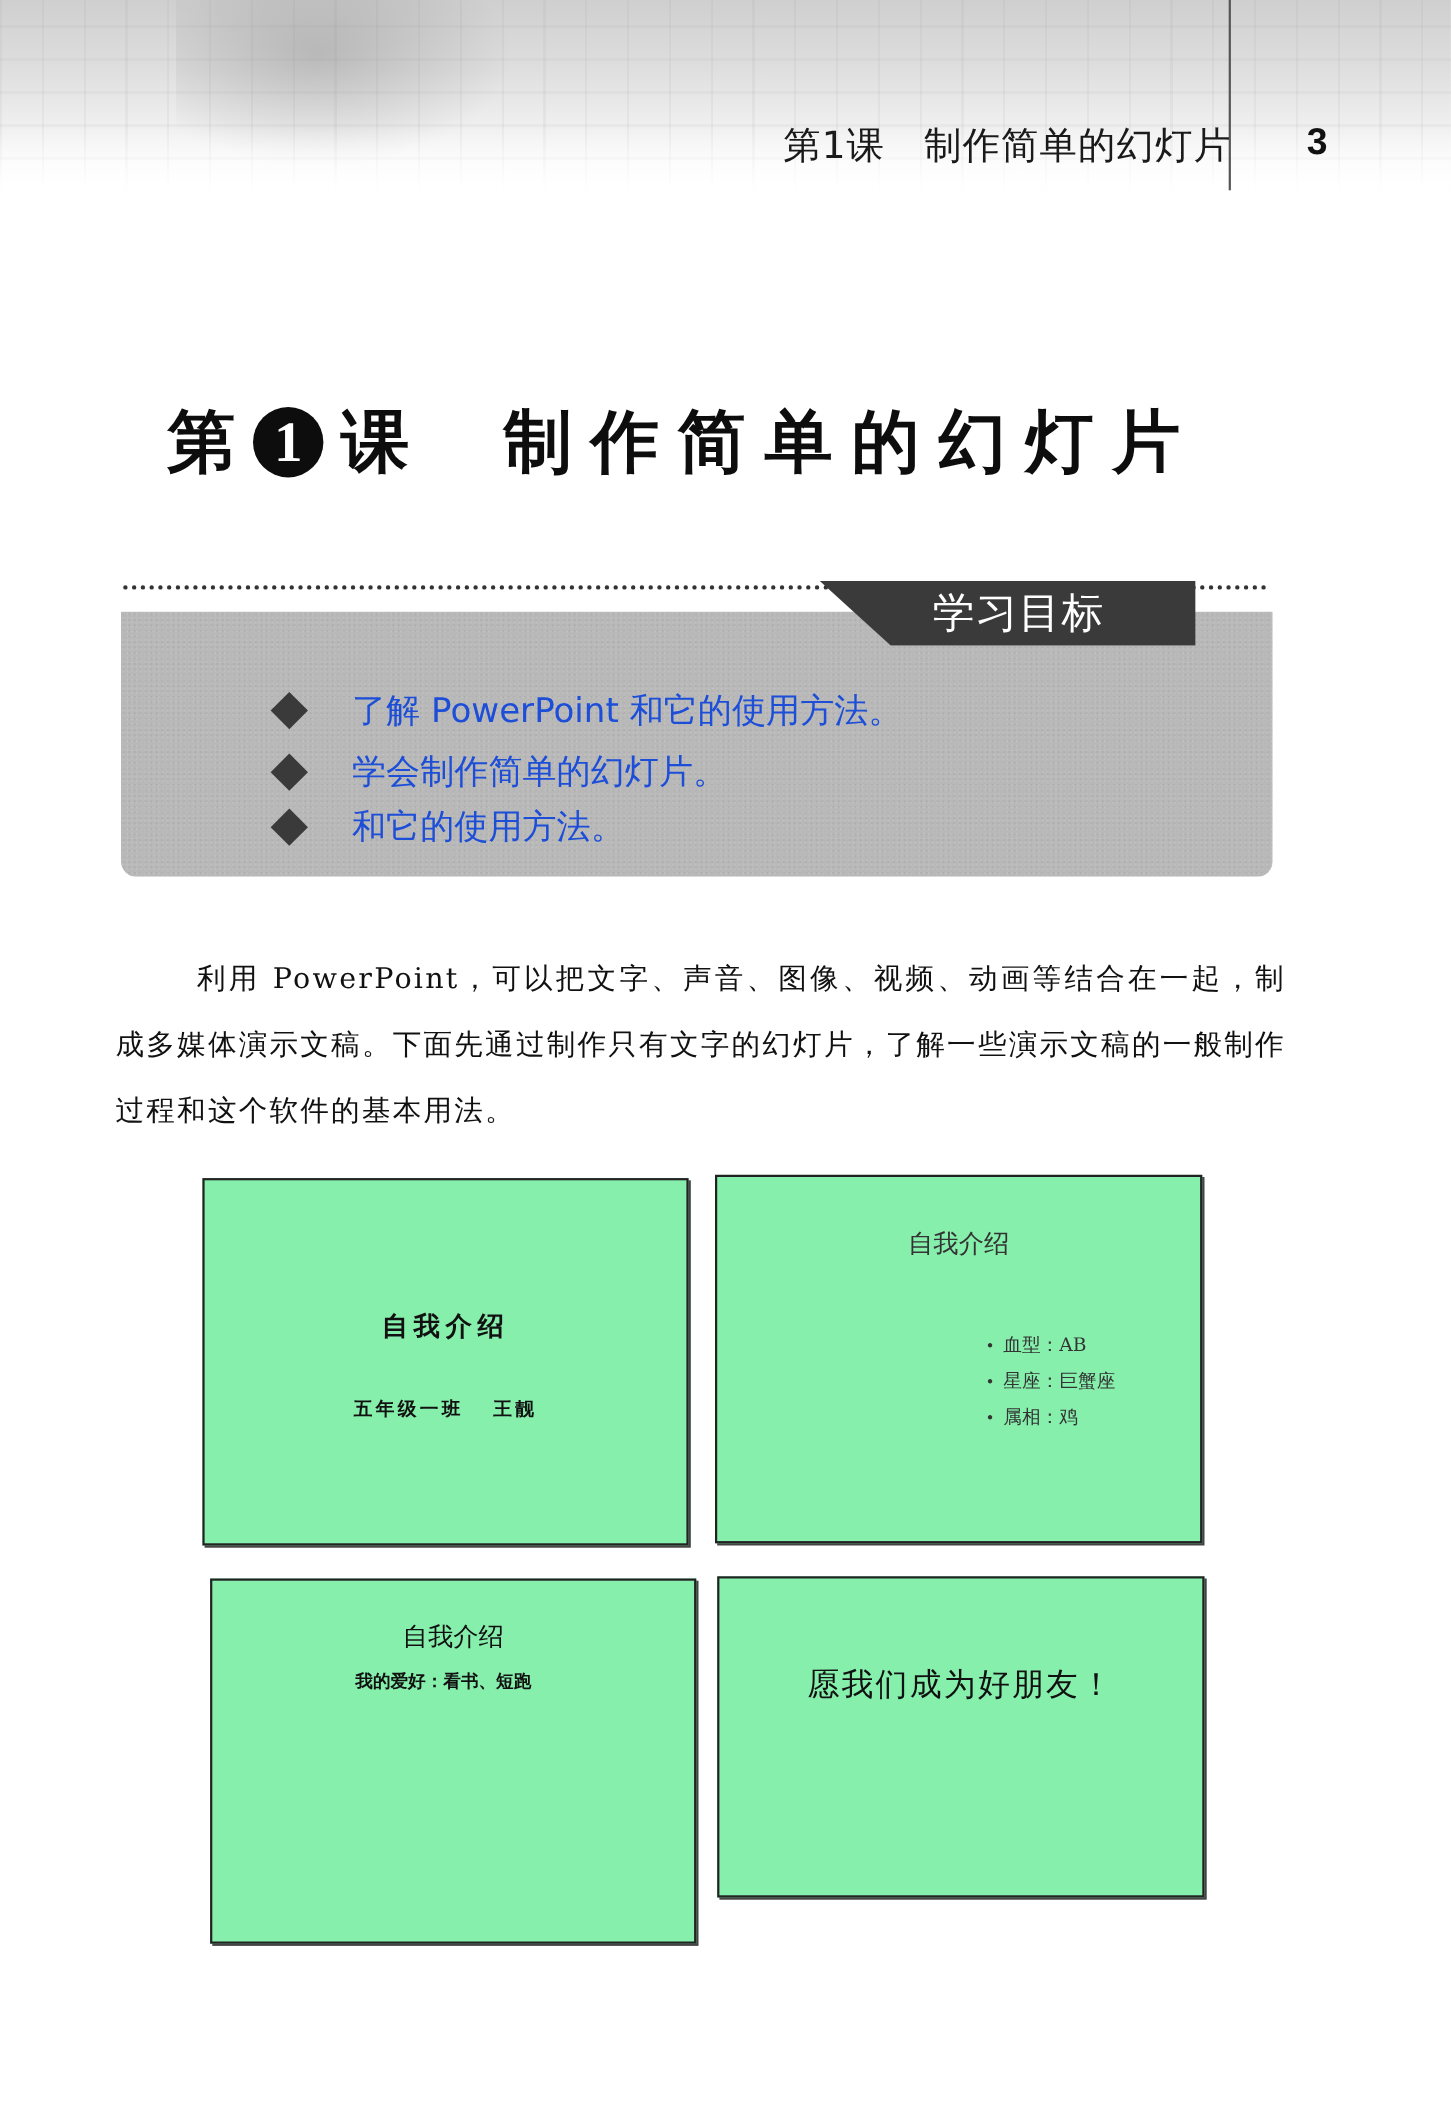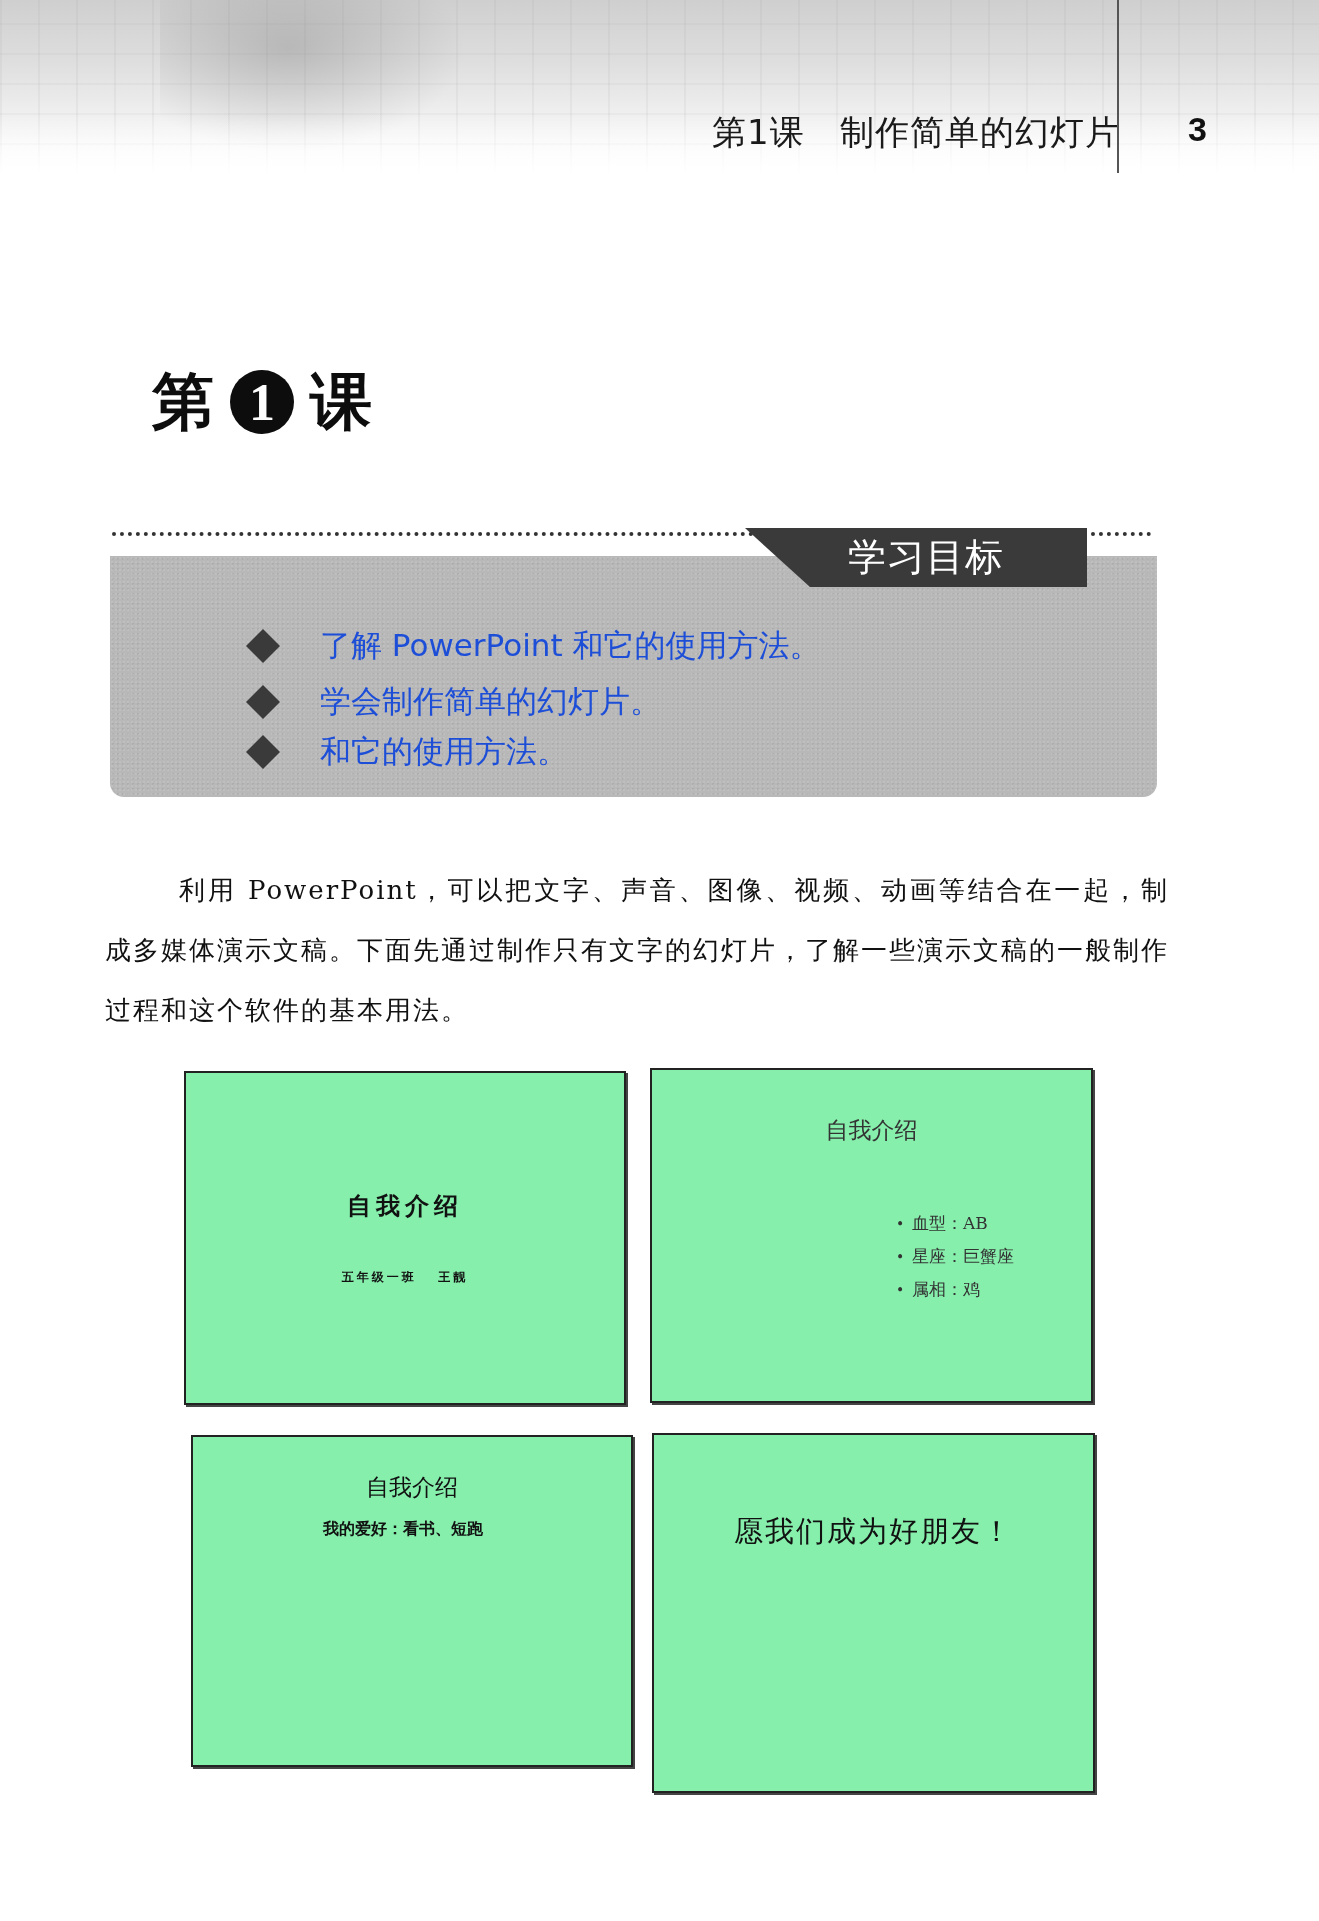--- a/index.html
+++ b/index.html
@@ -164,36 +164,36 @@
     .slide {
       position: absolute;
       background: #86efac;
       border: 2px solid #222;
       box-shadow: 2px 2px 0 #444;
       box-sizing: border-box;
     }
     .slide-1 { left: 184px; top: 1071px; width: 442px; height: 334px; }
     .slide-2 { left: 650px; top: 1068px; width: 443px; height: 335px; }
     .slide-3 { left: 191px; top: 1435px; width: 442px; height: 332px; }
-    .slide-4 { left: 652px; top: 1433px; width: 443px; height: 360px; }
+    .slide-4 { left: 652px; top: 1433px; width: 443px; height: 292px; }
 
     .s1-title {
       position: absolute;
       left: 0; right: 0; top: 117px;
       text-align: center;
       font-weight: bold;
       font-size: 24px;
       letter-spacing: 5px;
     }
     .s1-sub {
       position: absolute;
       left: 0; right: 0; top: 196px;
       text-align: center;
       font-weight: bold;
-      font-size: 12px;
+      font-size: 17px;
       letter-spacing: 3px;
       white-space: pre;
     }
     .s2-title {
       position: absolute;
       left: 0; right: 0; top: 45px;
       text-align: center;
       font-family: "DejaVu Serif", serif;
       font-size: 23px;
       color: #333;
@@ -242,20 +242,21 @@
 
 <div class="header-band"></div>
 <div class="running-head">第1课   制作简单的幻灯片</div>
 <div class="header-rule"></div>
 <div class="page-number">3</div>
 
 <div class="lesson-title">
   <span>第</span>
   <span class="num-circle">1</span>
   <span>课</span>
+  <span class="title-name">制作简单的幻灯片</span>
 </div>
 
 <div class="dotted-rule"></div>
 <div class="objectives-box"></div>
 <div class="objectives-banner"></div>
 <div class="objectives-banner-label">学习目标</div>
 
 <div class="objective-item" style="top:626px;">
   <span class="diamond"></span>
   <span class="obj-text">了解 PowerPoint 和它的使用方法。</span>

